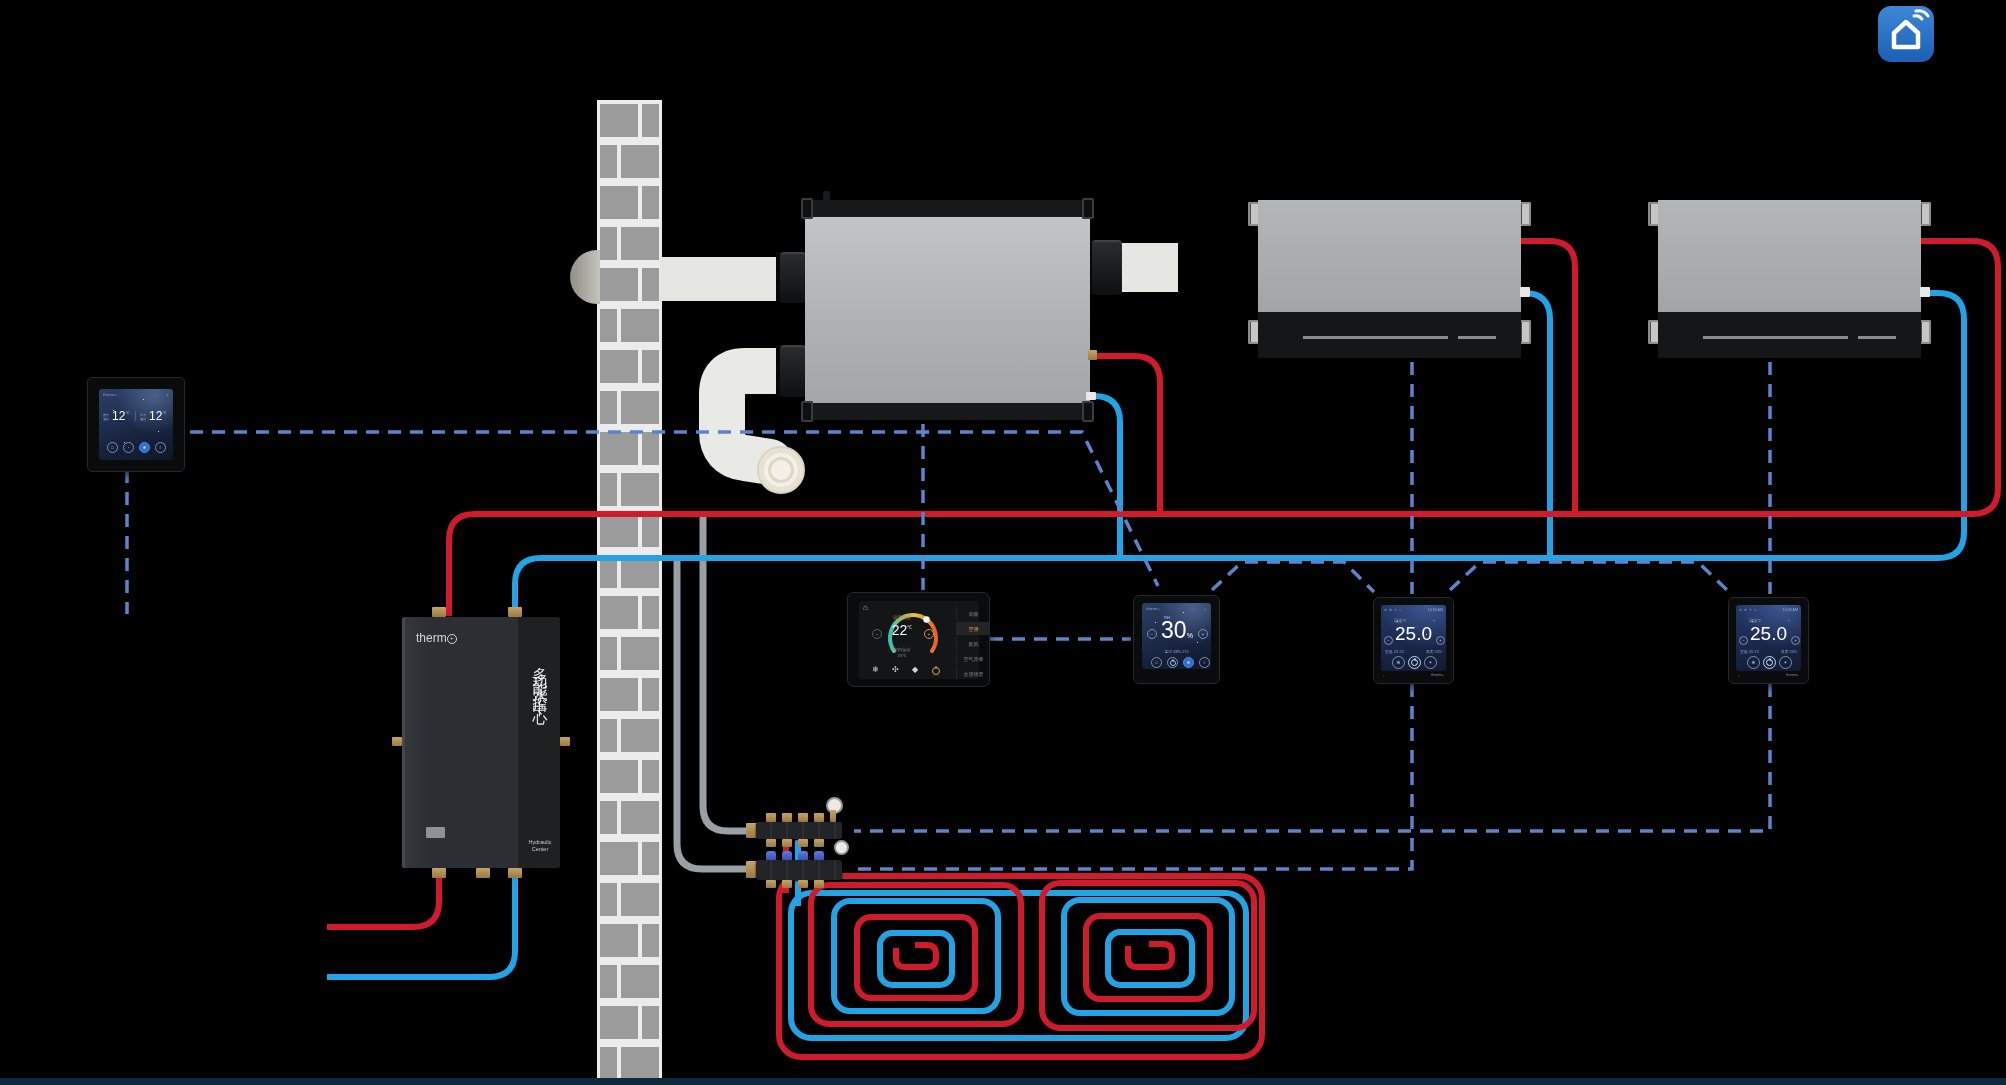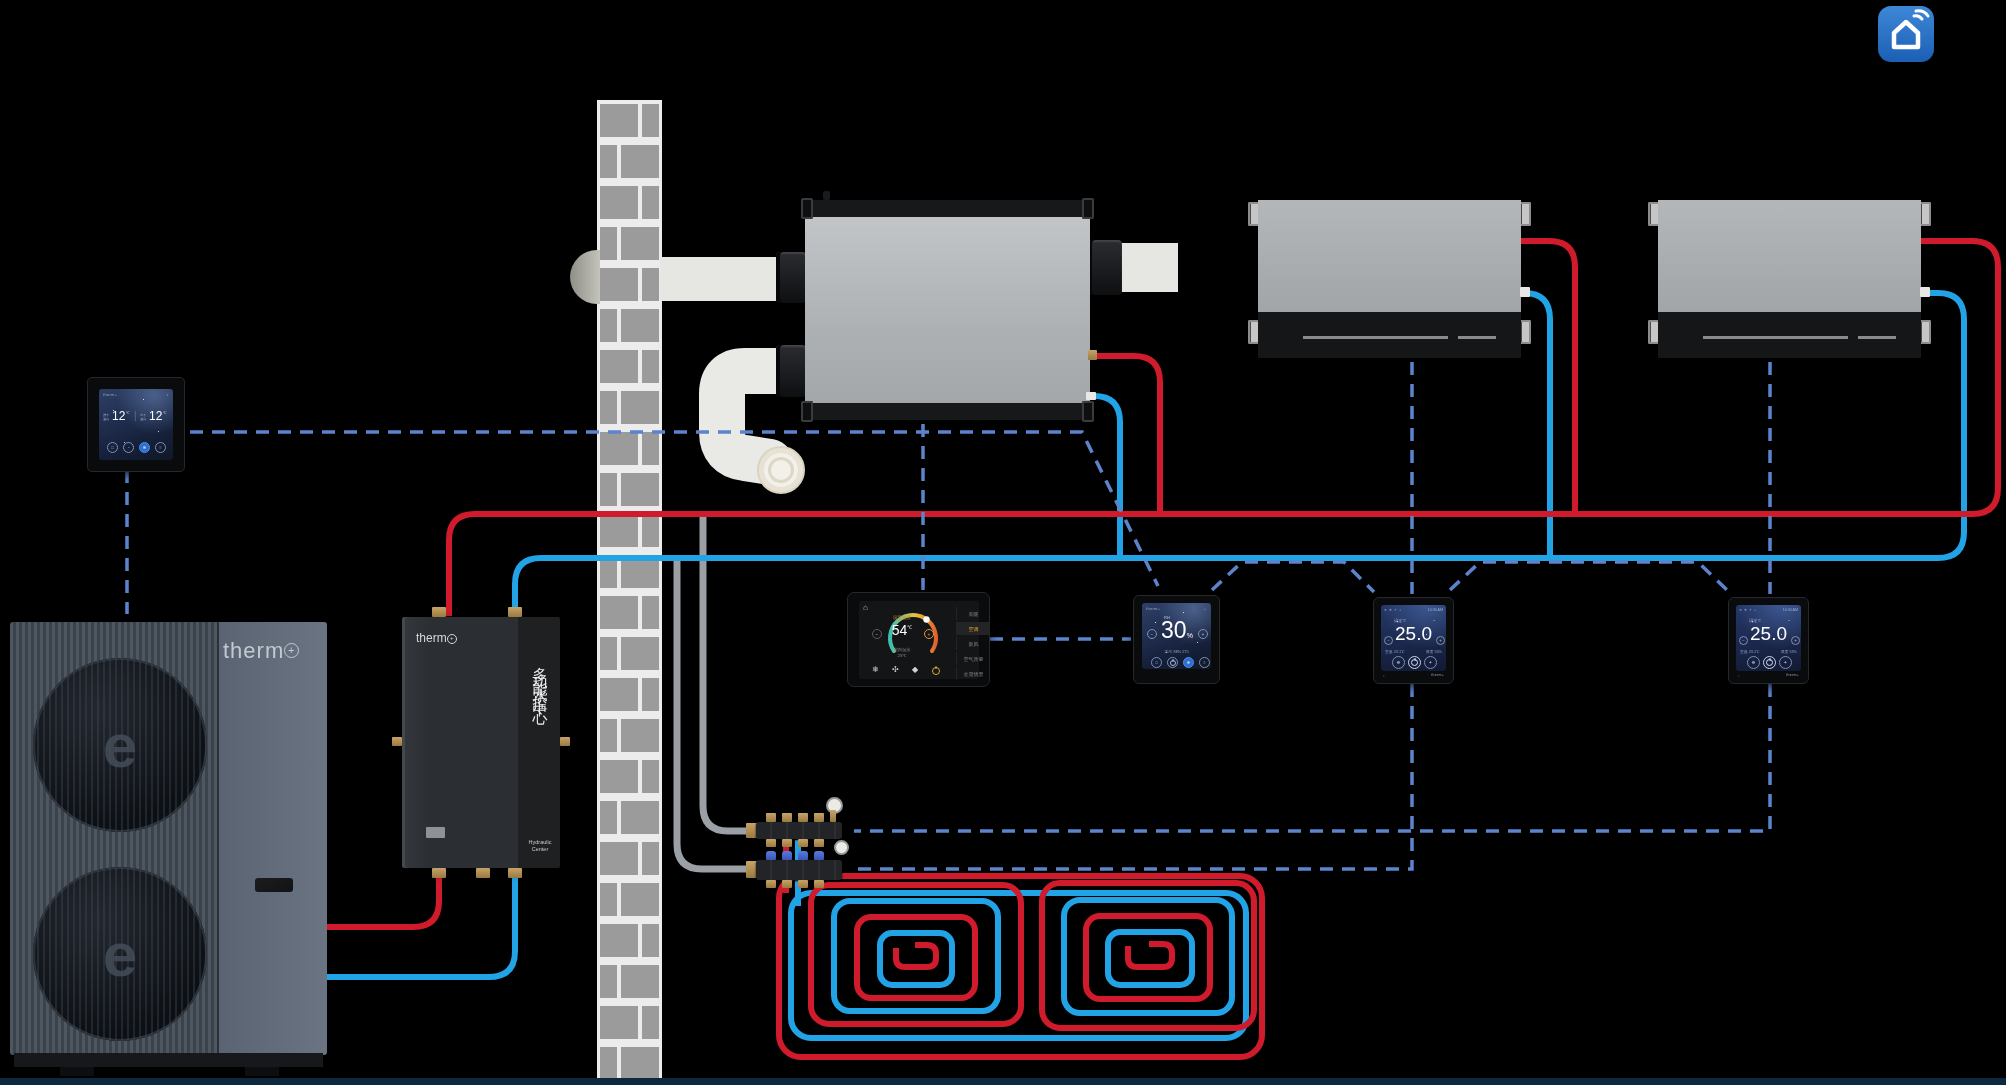--- a/index.html
+++ b/index.html
@@ -171,39 +171,20 @@
       <path d="M990,639 H1131"></path>
       <path d="M1212,590 L1242,562 H1344 L1374,592"></path>
       <path d="M1450,590 L1480,562 H1698 L1729,592"></path>
       <path d="M1412,362 V594"></path>
       <path d="M1770,362 V594"></path>
       <path d="M1412,684 V869 H854"></path>
       <path d="M1770,684 V831 H854"></path>
     </g>
   </svg>
 
-  <div class="dev" style="left:10px;top:622px;width:317px;height:455px;">
-    <div class="abs" style="left:0;top:0;width:207px;height:433px;
-         background:repeating-linear-gradient(90deg,#4e565f 0 3px,#3a424b 3px 6px);border-radius:3px 0 0 3px;"></div>
-    <div class="abs" style="left:207px;top:0;width:110px;height:433px;
-         background:linear-gradient(90deg,#596371,#6a7482);box-shadow:inset 2px 0 0 #2b3138;border-radius:0 3px 3px 0;"></div>
-    <div class="abs" style="left:213px;top:16px;width:100px;color:#c3c9d1;font-size:22px;letter-spacing:1px;">
-      <span>therm</span><span style="display:inline-block;width:13px;height:13px;border:1.5px solid #c3c9d1;border-radius:50%;font-size:11px;line-height:12px;text-align:center;vertical-align:4px;">+</span>
-    </div>
-    <div class="fan" style="left:23px;top:36px;">
-      <span class="fanmark">e</span>
-      </div>
-    <div class="fan" style="left:23px;top:245px;">
-      <span class="fanmark">e</span>
-      </div>
-    <div class="darkscreen" style="left:245px;top:256px;width:38px;height:14px;border-radius:3px;"></div>
-    <div class="abs" style="left:4px;top:431px;width:309px;height:14px;background:#17181b;"></div>
-    <div class="abs" style="left:50px;top:445px;width:34px;height:9px;background:#0d0e10;"></div>
-    <div class="abs" style="left:235px;top:445px;width:34px;height:9px;background:#0d0e10;"></div>
-  </div>
 
   <div class="dev" style="left:402px;top:617px;width:158px;height:251px;background:linear-gradient(90deg,#34383d,#2b2e32 18%);border-radius:3px;box-shadow:inset 3px 0 0 #45494e,0 4px 10px rgba(0,0,0,.7);">
     <div class="abs" style="left:116px;top:0;width:42px;height:251px;background:#1e2022;border-radius:0 3px 3px 0;"></div>
     <div class="abs" style="left:14px;top:14px;color:#d5d7d9;font-size:12px;">
       <span>therm</span><span style="display:inline-block;width:8px;height:8px;border:1px solid #d5d7d9;border-radius:50%;font-size:6px;line-height:7px;text-align:center;vertical-align:2px;">+</span>
     </div>
     <div class="vtext abs" style="left:128px;top:38px;height:180px;">多功能水控中心</div>
     <div class="abs" style="left:118px;top:222px;width:40px;text-align:center;color:#c9ccce;font-size:5.5px;line-height:6.5px;">
       <div>Hydraulic</div>
       <div>Center</div>
@@ -319,21 +300,21 @@
     <div class="darkscreen" style="left:11px;top:8px;width:120px;height:78px;background:#141516;">
       <span class="abs" style="left:4px;top:2px;color:#b9bec6;font-size:8px;">⌂</span>
 
       <svg class="abs" width="64" height="58" style="left:22px;top:6px;">
         <path d="M13,44 A23 23 0 1 1 51,44" fill="none" stroke="#26272a" stroke-width="4" stroke-linecap="round"></path>
         <path d="M13,44 A23 23 0 1 1 51,44" fill="none" stroke="url(#ggrad)" stroke-width="4" stroke-linecap="round"></path>
         <circle cx="45.5" cy="12.5" r="3.2" fill="#fff"></circle>
       </svg>
       <div class="abs" style="left:23px;top:14px;width:40px;text-align:center;color:#cf8a2e;font-size:4.5px;">设定温度</div>
       <div class="abs" style="left:19px;top:21px;width:48px;text-align:center;color:#fff;font-size:14px;">
-        <span>54</span><span style="font-size:5px;vertical-align:6px;">℃</span>
+        <span>22</span><span style="font-size:5px;vertical-align:6px;">℃</span>
       </div>
       <div class="circlebtn" style="left:13px;top:28px;width:8px;height:8px;font-size:5px;border-color:#5a5c5f;color:#bbb;">
           <span>−</span>
         </div>
       <div class="circlebtn" style="left:65px;top:28px;width:8px;height:8px;font-size:5px;border-color:#e2924a;color:#e2924a;">
           <span>+</span>
         </div>
       <div class="abs" style="left:23px;top:46px;width:40px;text-align:center;color:#8b8f94;font-size:4.2px;">室内温度</div>
       <div class="abs" style="left:23px;top:52px;width:40px;text-align:center;color:#8b8f94;font-size:4.2px;">25℃</div>
       <span class="abs" style="left:13px;top:64px;color:#cfd3d8;font-size:8px;">❄</span>

